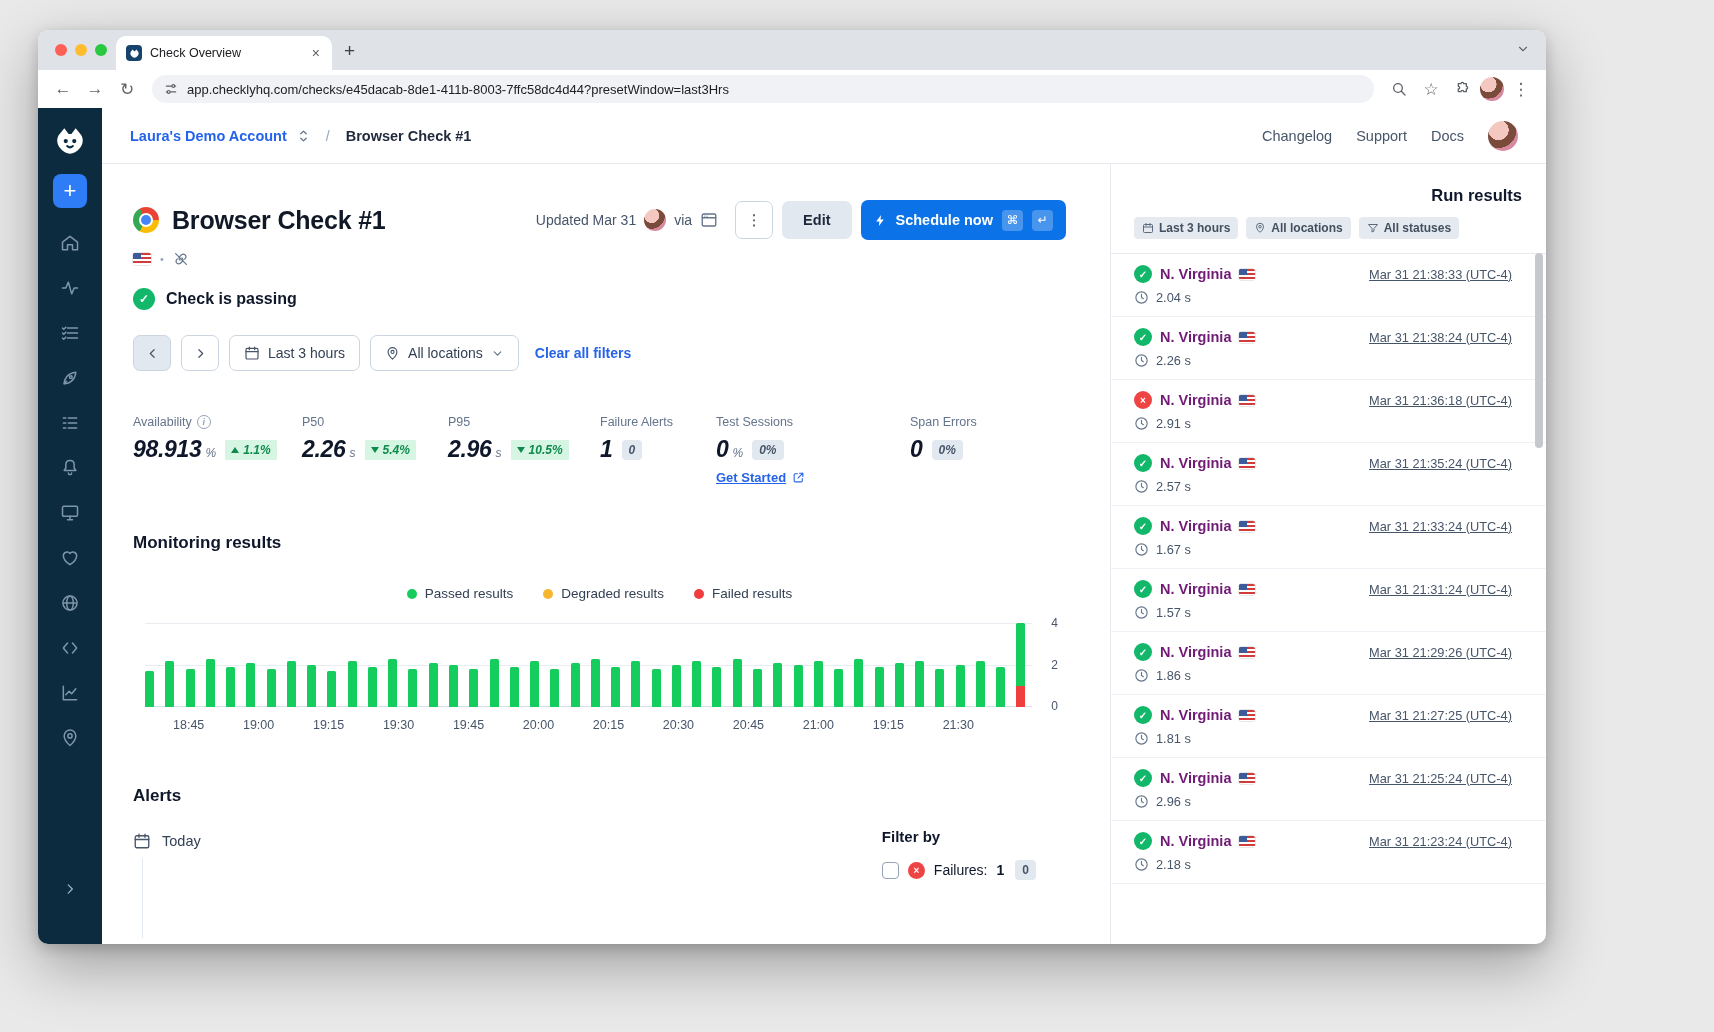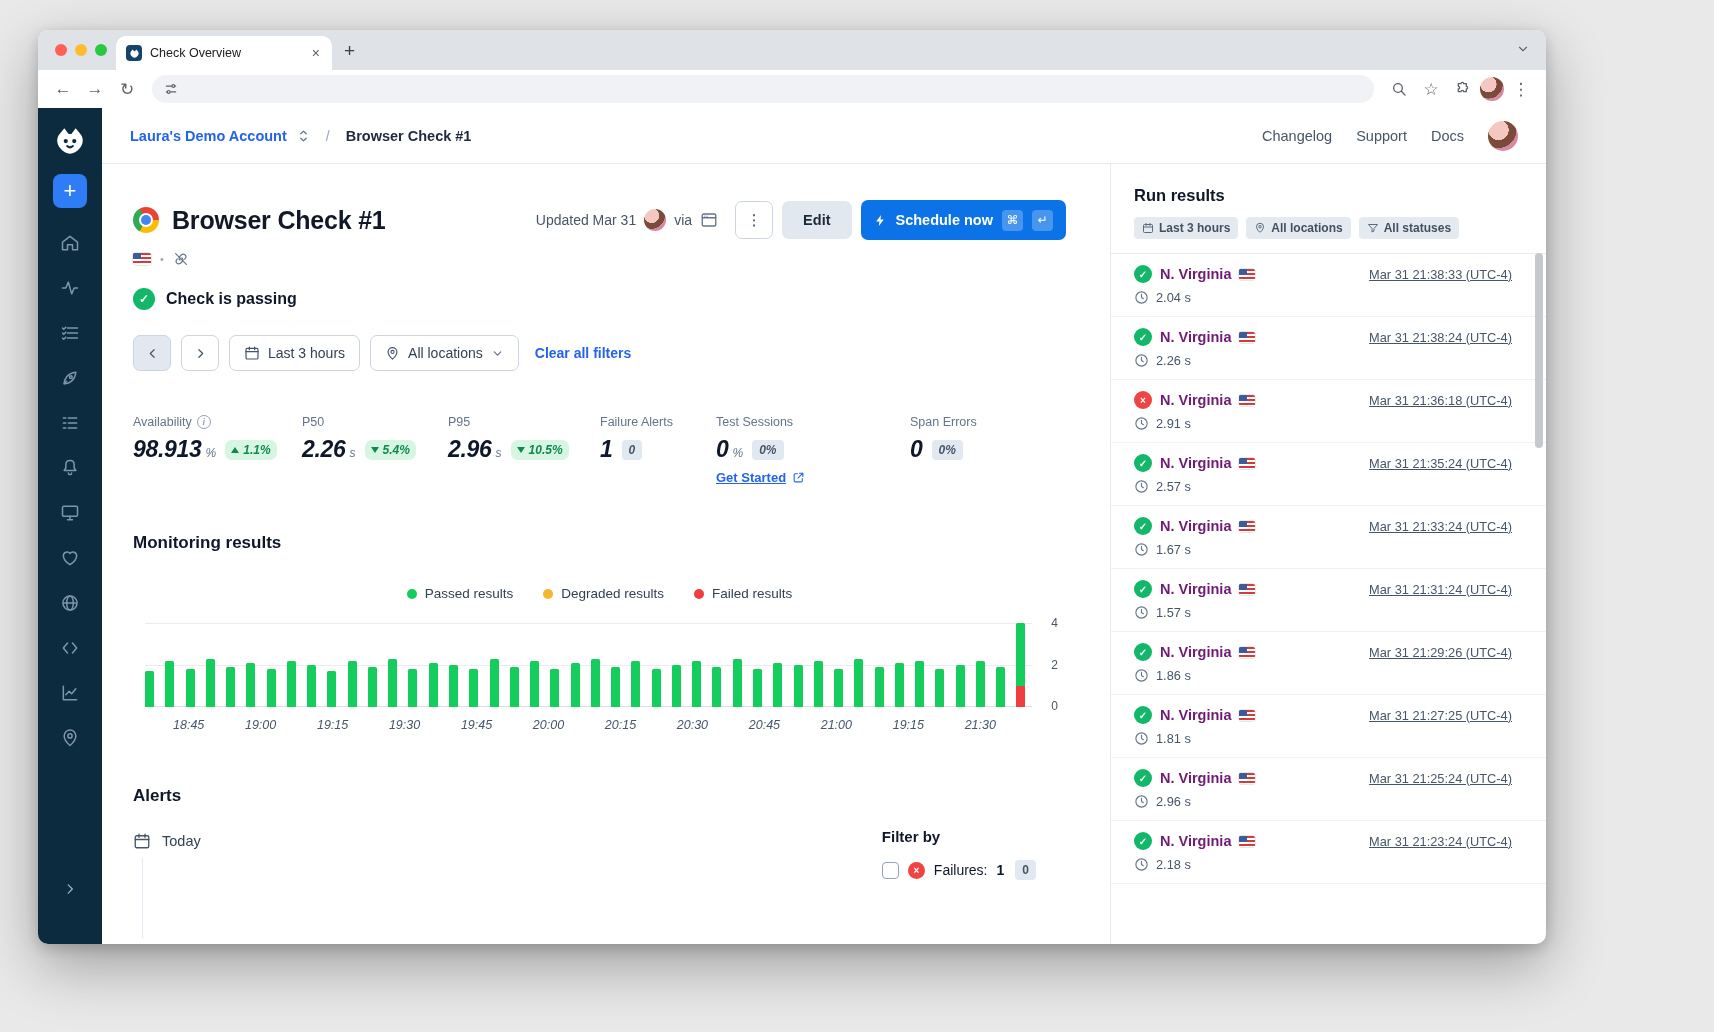--- a/index.html
+++ b/index.html
@@ -97,21 +97,21 @@
   .stats-row { margin-top:44px; display:flex; align-items:flex-start; }
   .stat { flex:none; }
   .stat.w1{width:169px;} .stat.w2{width:146px;} .stat.w3{width:152px;} .stat.w4{width:116px;} .stat.w5{width:194px;}
   .stat-label { font-size:12.5px; color:#64748b; display:flex; align-items:center; gap:5px; }
   .info-i { width:14px; height:14px; border:1.2px solid #94a3b8; border-radius:50%; color:#94a3b8; font-size:9px;
     display:inline-flex; align-items:center; justify-content:center; font-style:italic; font-weight:700; }
   .stat-value-row { margin-top:7px; display:flex; align-items:center;font-style:italic; }
   .stat-value { font-size:23px; font-weight:700; color:#0f172a; letter-spacing:-.3px; }
   .stat-unit { font-size:12px; color:#64748b; margin-left:4px; align-self:flex-end; padding-bottom:3px; }
   .pill { margin-left:9px; display:inline-flex; align-items:center; gap:4px; background:#d7f5e3; color:#0e8a4d;
-    font-size:12px; font-weight:700; border-radius:7px; padding:3px 6px; }
+    font-size:12px; font-weight:700; border-radius:1px; padding:3px 6px; }
   .tri { width:0; height:0; border-left:4px solid transparent; border-right:4px solid transparent; }
   .tri.up { border-bottom:6px solid #0e8a4d; }
   .tri.down { border-top:6px solid #0e8a4d; }
   .badge { margin-left:9px; background:#e2e8f0; color:#475569; font-size:12px; font-weight:700;
     border-radius:4px; padding:3px 7px; }
   .get-started { margin-top:7px; display:flex; align-items:center; gap:6px; color:#2563eb; font-weight:600;
     font-size:13px; text-decoration:underline; }
 
   
   .section-title { margin-top:48px; font-size:17px; font-weight:700; color:#0f172a; }
@@ -121,38 +121,38 @@
   .chart { margin-top:22px; }
   .plot { position:relative; height:84px; margin-right:34px; }
   .gridline { position:absolute; left:12px; right:0; height:1px; background:#e9edf2; }
   .g4{top:0;} .g2{top:50%;} .g0{bottom:0; background:#d9dfe7;}
   .ytick { position:absolute; right:-26px; font-size:12px; color:#475569; }
   .y4{top:-7px;} .y2{top:calc(50% - 7px);} .y0{bottom:-6px;}
   .bars { position:absolute; left:12px; right:6px; top:0; bottom:0; display:flex; align-items:flex-end; justify-content:space-between; }
   .bar { width:9px; display:flex; flex-direction:column; justify-content:flex-end; }
   .bar div { width:9px; }
   .bar div:first-child { border-radius:1.5px 1.5px 0 0; }
-  .xticks { display:flex; justify-content:space-between; margin:11px 70px 0 40px; font-size:12.5px; color:#475569;font-style:italic; }
+  .xticks { display:flex; justify-content:space-between; margin:11px 92px 0 40px; font-size:12.5px; color:#475569; }
 
   
   .alerts-section { margin-top:54px; position:relative; }
   .today-row { margin-top:26px; display:flex; align-items:center; gap:11px; color:#334155; font-size:14.5px; }
   .timeline { position:absolute; left:9px; top:72px; width:1px; height:80px; background:#e2e8f0; }
   .filterby { position:absolute; right:30px; top:42px; }
   .filterby-title { font-weight:700; font-size:15px; color:#0f172a; }
   .filterby-row { margin-top:15px; display:flex; align-items:center; gap:9px; }
   .checkbox { width:17px; height:17px; border:1.5px solid #94a3b8; border-radius:4px; background:#fff; }
   .fail-ico { width:17px; height:17px; border-radius:50%; background:#ef4444; color:#fff; font-size:10px;
     font-weight:700; display:flex; align-items:center; justify-content:center; }
   .fail-label { font-size:14px; color:#0f172a; }
   .fail-value { font-weight:700; color:#0f172a; font-size:14px; }
 
   
   .rp-head { padding:22px 24px 14px 23px; border-bottom:1px solid #e7ebf0; }
-  .rp-title { font-size:16.5px; font-weight:700; color:#0f172a; }
+  .rp-title { font-size:16.5px; font-weight:700; color:#0f172a;text-align:right; }
   .rp-badges { margin-top:12px; display:flex; gap:8px; }
   .rp-badge { display:inline-flex; align-items:center; gap:5px; background:#e5eaf0; color:#42505f;
     font-size:12px; font-weight:600; border-radius:4px; padding:4px 8px; }
   .run-row { padding:11px 34px 11px 23px; border-bottom:1px solid #eef2f6; }
   .run-l1 { display:flex; align-items:center; gap:8px; }
   .run-status { width:18px; height:18px; border-radius:50%; color:#fff; font-size:10px; font-weight:700;
     display:flex; align-items:center; justify-content:center; flex:none; }
   .run-status.passed { background:#12b76a; }
   .run-status.failed { background:#ef4444; }
   .run-loc { font-weight:700; font-size:14.5px; color:#701a75; }
@@ -195,20 +195,21 @@
     <span class="tb-btn">→</span>
     <span class="tb-btn">↻</span>
     <div class="urlbar">
       <span>
         <svg width="14" height="14" viewBox="0 0 24 24" fill="none" stroke="#5f6368" stroke-width="2" stroke-linecap="round">
             <path d="M4 7h9M19 7h1M4 17h1M11 17h9"></path>
             <circle cx="16" cy="7" r="2.4"></circle>
             <circle cx="8" cy="17" r="2.4"></circle>
           </svg>
       </span>
+      <span class="url-text">app.checklyhq.com/checks/e45dacab-8de1-411b-8003-7ffc58dc4d44?presetWindow=last3Hrs</span>
     </div>
     <span class="tb-btn">
       <svg width="16" height="16" viewBox="0 0 24 24" fill="none" stroke="#5f6368" stroke-width="2" stroke-linecap="round">
           <circle cx="10.5" cy="10.5" r="6.5"></circle>
           <path d="M15.5 15.5L21 21"></path>
         </svg>
     </span>
     <span class="tb-btn">☆</span>
     <span class="tb-btn">
       <svg width="16" height="16" viewBox="0 0 24 24" fill="none" stroke="#5f6368" stroke-width="2" stroke-linejoin="round">

